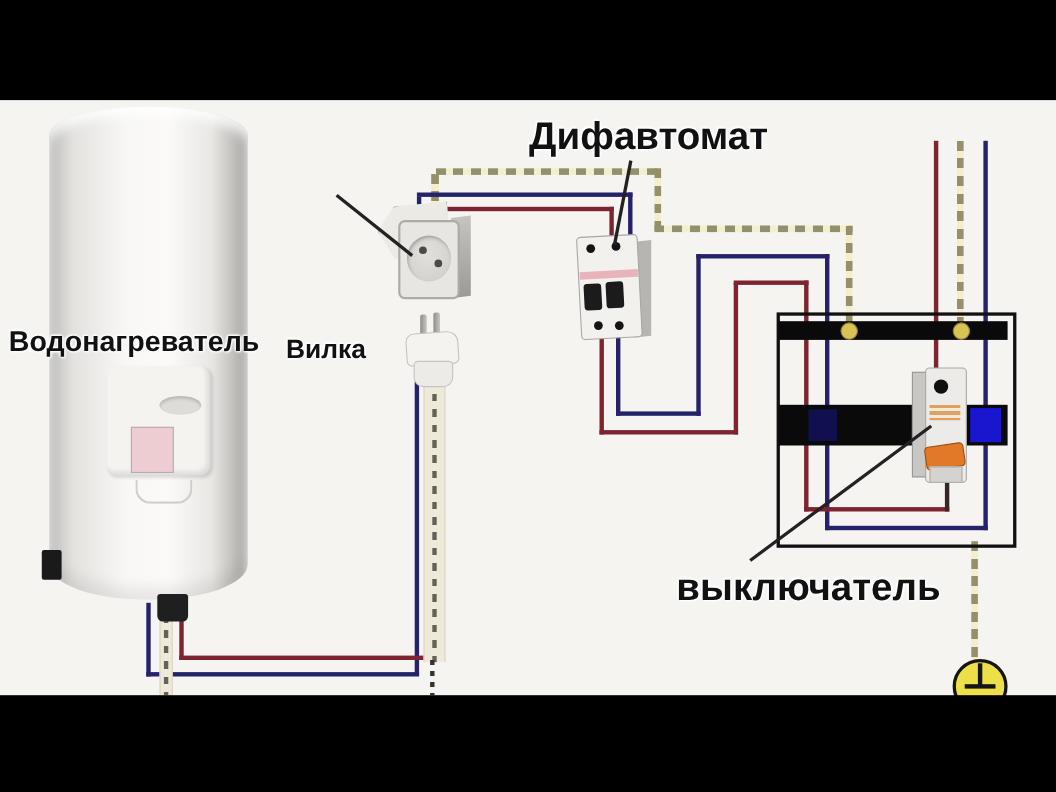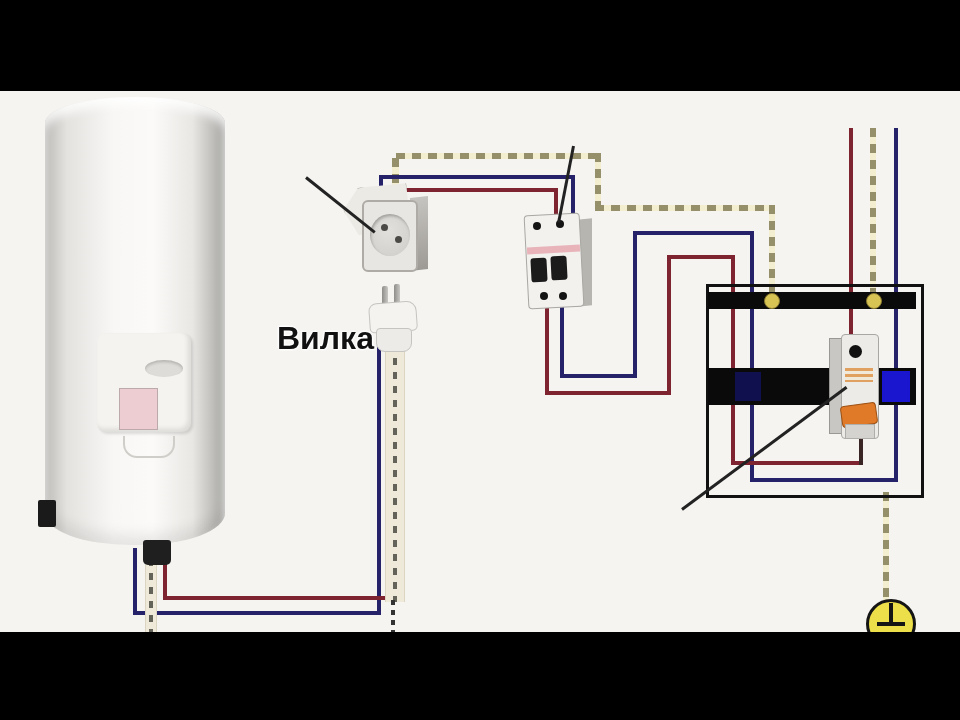--- a/index.html
+++ b/index.html
@@ -170,17 +170,20 @@
   <div class="pointer" style="left:682px;top:508px;width:205px;height:3px;transform-origin:0 50%;transform:rotate(-36.6deg);"></div>
 
   <div class="gnd">
     <div class="stem"></div>
     <div class="bar1"></div>
   </div>
 
   <div class="bar" style="top:0;height:91px;"></div>
   <div class="bar" style="top:632px;height:88px;"></div>
 
-  <div class="lbl" style="left:260px;top:320px;font-size:32px;margin-left:17px;">Вилка</div>
+  <div class="lbl" style="left:8px;top:295px;font-size:26px;">Водонагреватель</div>
+  <div class="lbl" style="left:260px;top:304px;font-size:24px;">Вилка</div>
+  <div class="lbl" style="left:481px;top:104px;font-size:35px;">Дифавтомат</div>
   <div class="lbl" style="left:555px;top:510px;width:360px;font-size:35px;text-align:center;line-height:47px;white-space:normal;">
+    <div>выключатель</div>
   </div>
 
 </div>
 
 </body></html>

